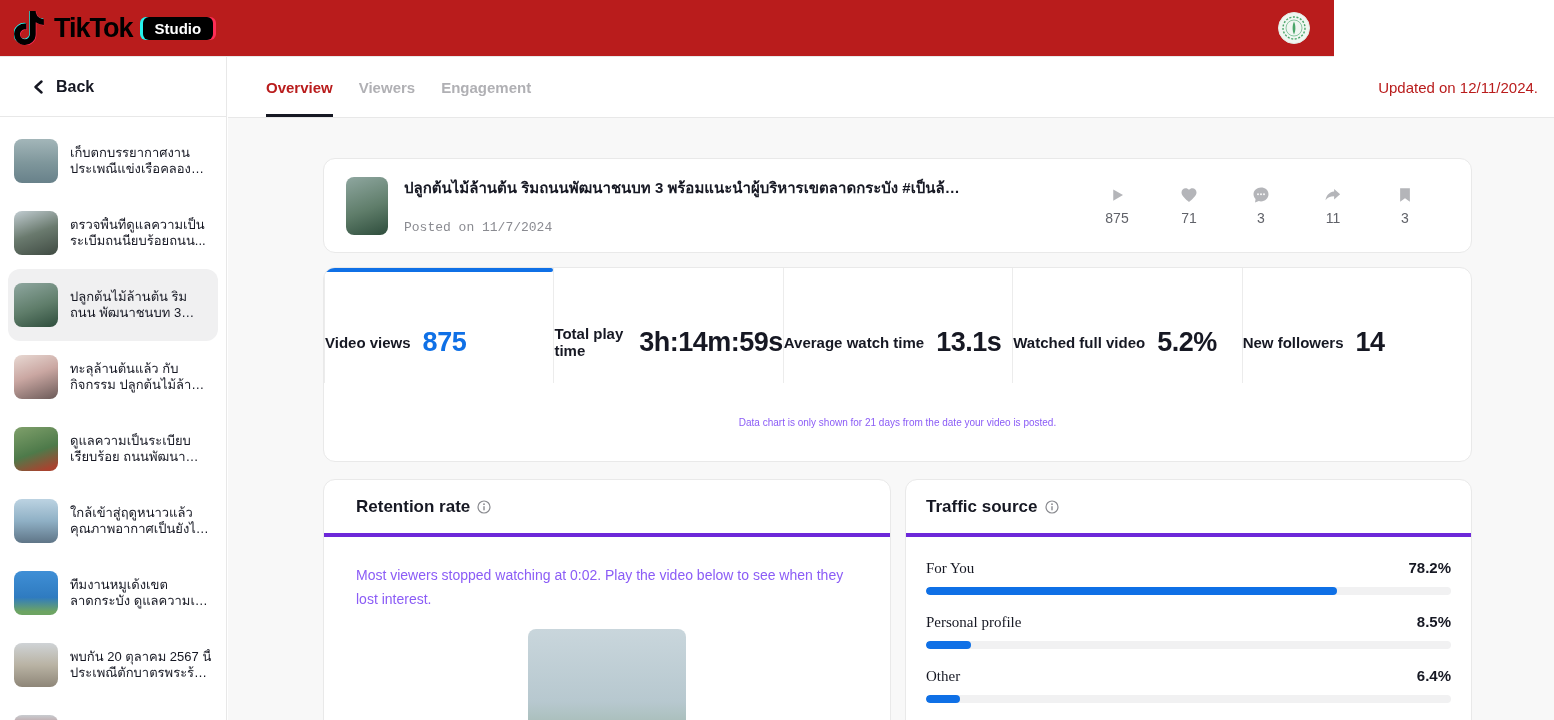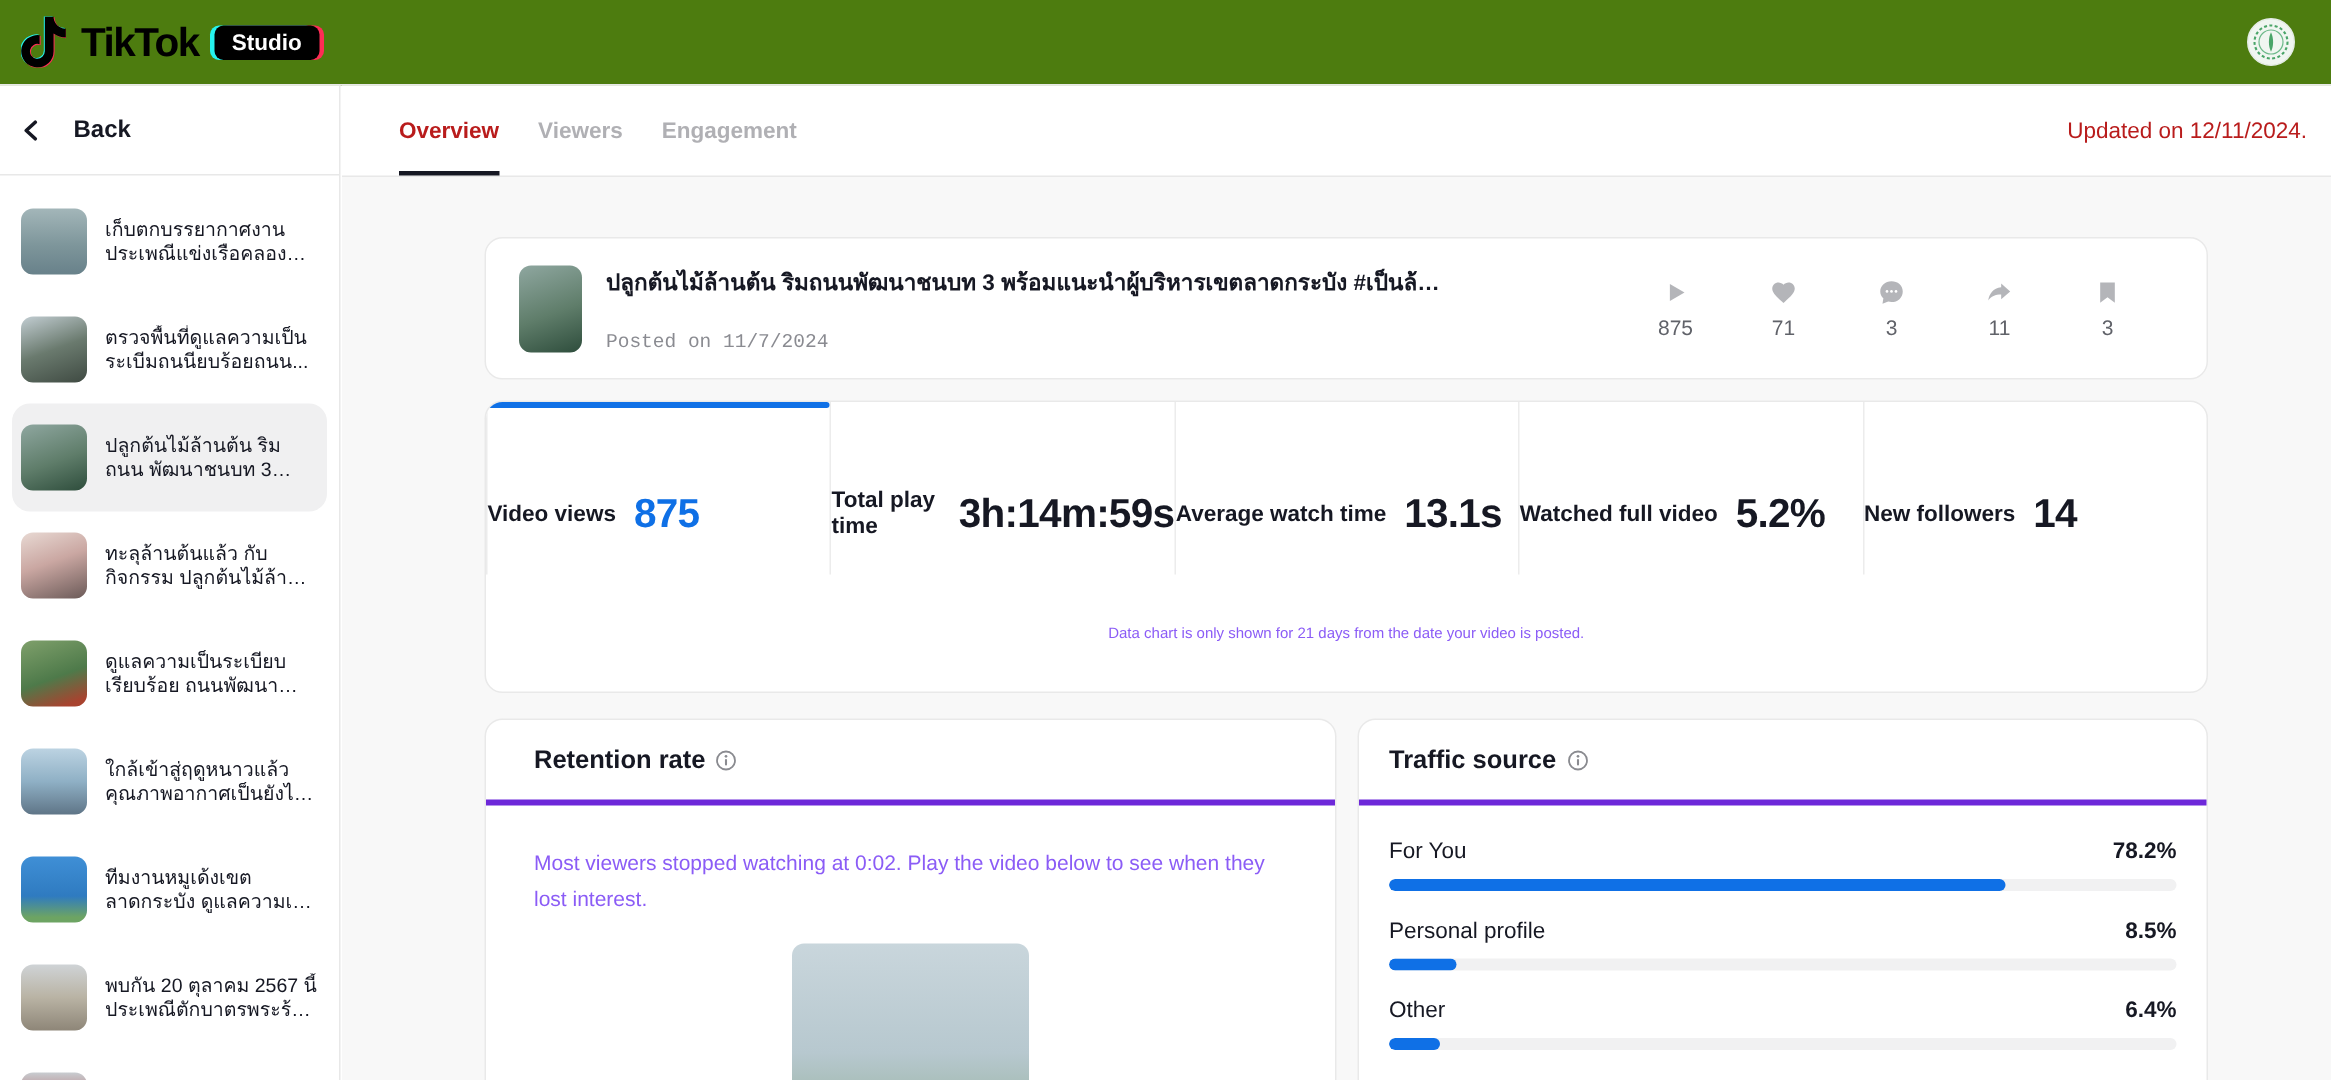--- a/index.html
+++ b/index.html
@@ -1,34 +1,34 @@
 <!DOCTYPE html>
 <html><head>
 <meta charset="utf-8">
 <style>
   * { margin:0; padding:0; box-sizing:border-box; }
   html,body { width:1554px; height:720px; overflow:hidden; background:#fff;
     font-family:"Liberation Sans","DejaVu Sans",sans-serif; color:#161823; }
   .screen { position:relative; width:1554px; height:720px; }
 
   
-  .topbar { position:absolute; left:0; top:0; width:1554px; height:57px; background:#4d7c0f;
+  .topbar { position:absolute; left:0; top:0; width:1334px; height:57px; background:#b91c1c;
     border-bottom:1px solid #e8e8e8; display:flex; align-items:center; padding:0 24px 0 14px; }
   .brand { display:flex; align-items:center; gap:10px; }
   .brand-name { font-size:27px; font-weight:800; letter-spacing:-1px; color:#000; }
   .studio-badge { background:#000; color:#fff; font-size:15px; font-weight:700; padding:3px 12px;
     border-radius:6px; box-shadow:-3px 0 0 #25f4ee, 3px 0 0 #fe2c55; }
   .topbar-spacer { flex:1; }
   .avatar { width:32px; height:32px; border-radius:50%; background:#f0f6f1; display:flex;
     align-items:center; justify-content:center; border:1px solid #e4ece5; }
 
   
   .sidebar { position:absolute; left:0; top:57px; width:227px; bottom:0; background:#fff;
     border-right:1px solid #e8e8e8; }
-  .back-row { height:60px; display:flex; align-items:center; gap:21px; padding:0 14px;
+  .back-row { height:60px; display:flex; align-items:center; gap:10px; padding:0 32px;
     border-bottom:1px solid #e8e8e8; cursor:pointer; }
   .back-row span { font-size:16px; font-weight:700; }
   .video-list { padding:8px 0 0 0; }
   .v-item { height:72px; display:flex; align-items:center; gap:12px; margin:0 8px;
     padding:0 6px; border-radius:12px; cursor:pointer; }
   .v-item.selected { background:#f0f0f1; }
   .v-thumb { width:44px; height:44px; border-radius:8px; flex:0 0 44px; }
   .v-title { font-size:13px; line-height:16px; color:#161823;
     display:-webkit-box; -webkit-line-clamp:2; -webkit-box-orient:vertical; overflow:hidden; }
 
@@ -92,21 +92,21 @@
   .traffic-card .card-head { padding:0 20px; }
   .card-head-title { font-size:17px; font-weight:700; }
   .info-icon { display:inline-flex; cursor:pointer; }
   .retention-body { padding:26px 32px 0 32px; font-size:14px; line-height:24px; color:#8b5cf6; }
   .retention-video { position:absolute; left:204px; top:149px; width:158px; height:260px;
     border-radius:8px; background:linear-gradient(180deg,#c9d6dc 0%,#b7c8cf 28%,#8aa98c 55%,#5d7a62 78%,#3c5949 100%); }
 
   .traffic-body { padding:22px 20px 0 20px; }
   .t-row { margin-bottom:18px; }
   .t-line { display:flex; justify-content:space-between; align-items:baseline; margin-bottom:10px; }
-  .t-label { font-size:15px; color:#161823; }
+  .t-label { font-size:15px; color:#161823;font-family:Liberation Serif, serif; }
   .t-val { font-size:15px; font-weight:700; color:#161823; }
   .t-track { height:8px; background:#f1f1f2; border-radius:4px; overflow:hidden; }
   .t-fill { height:8px; background:#0f70e6; border-radius:4px; width:0; }
 </style>
 </head>
 <body>
 
 <div class="screen">
 
   <div class="topbar">

